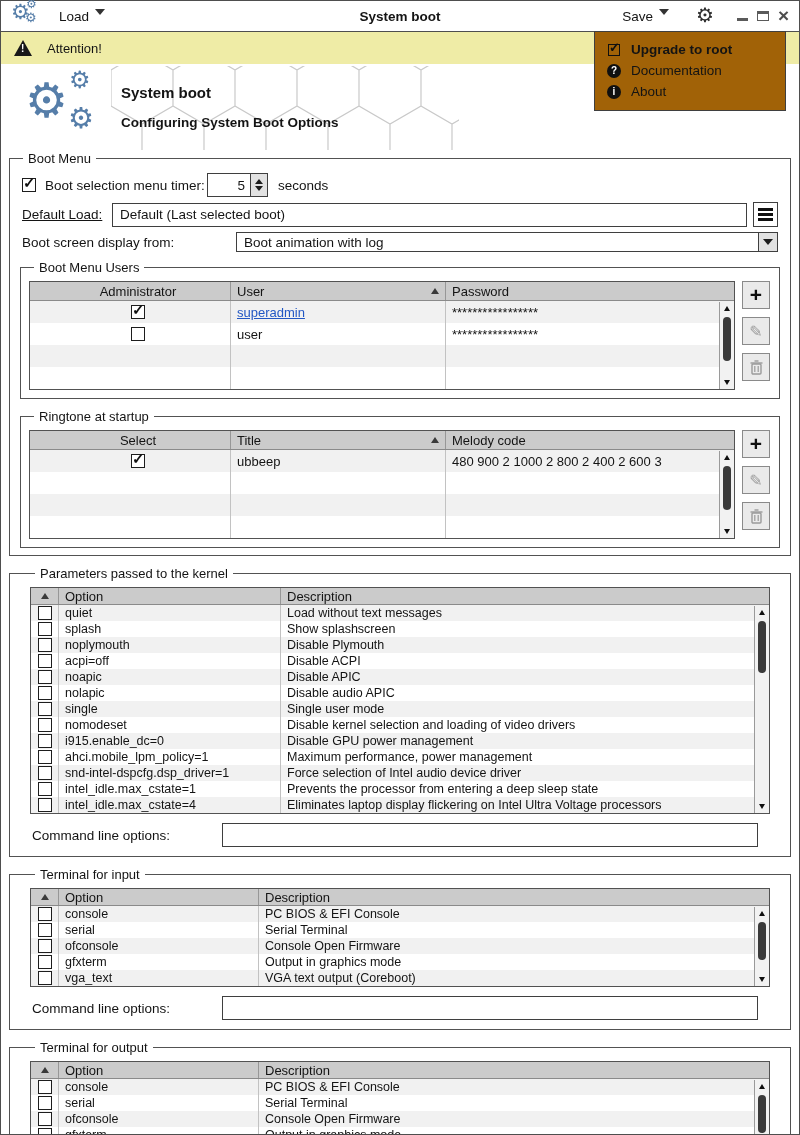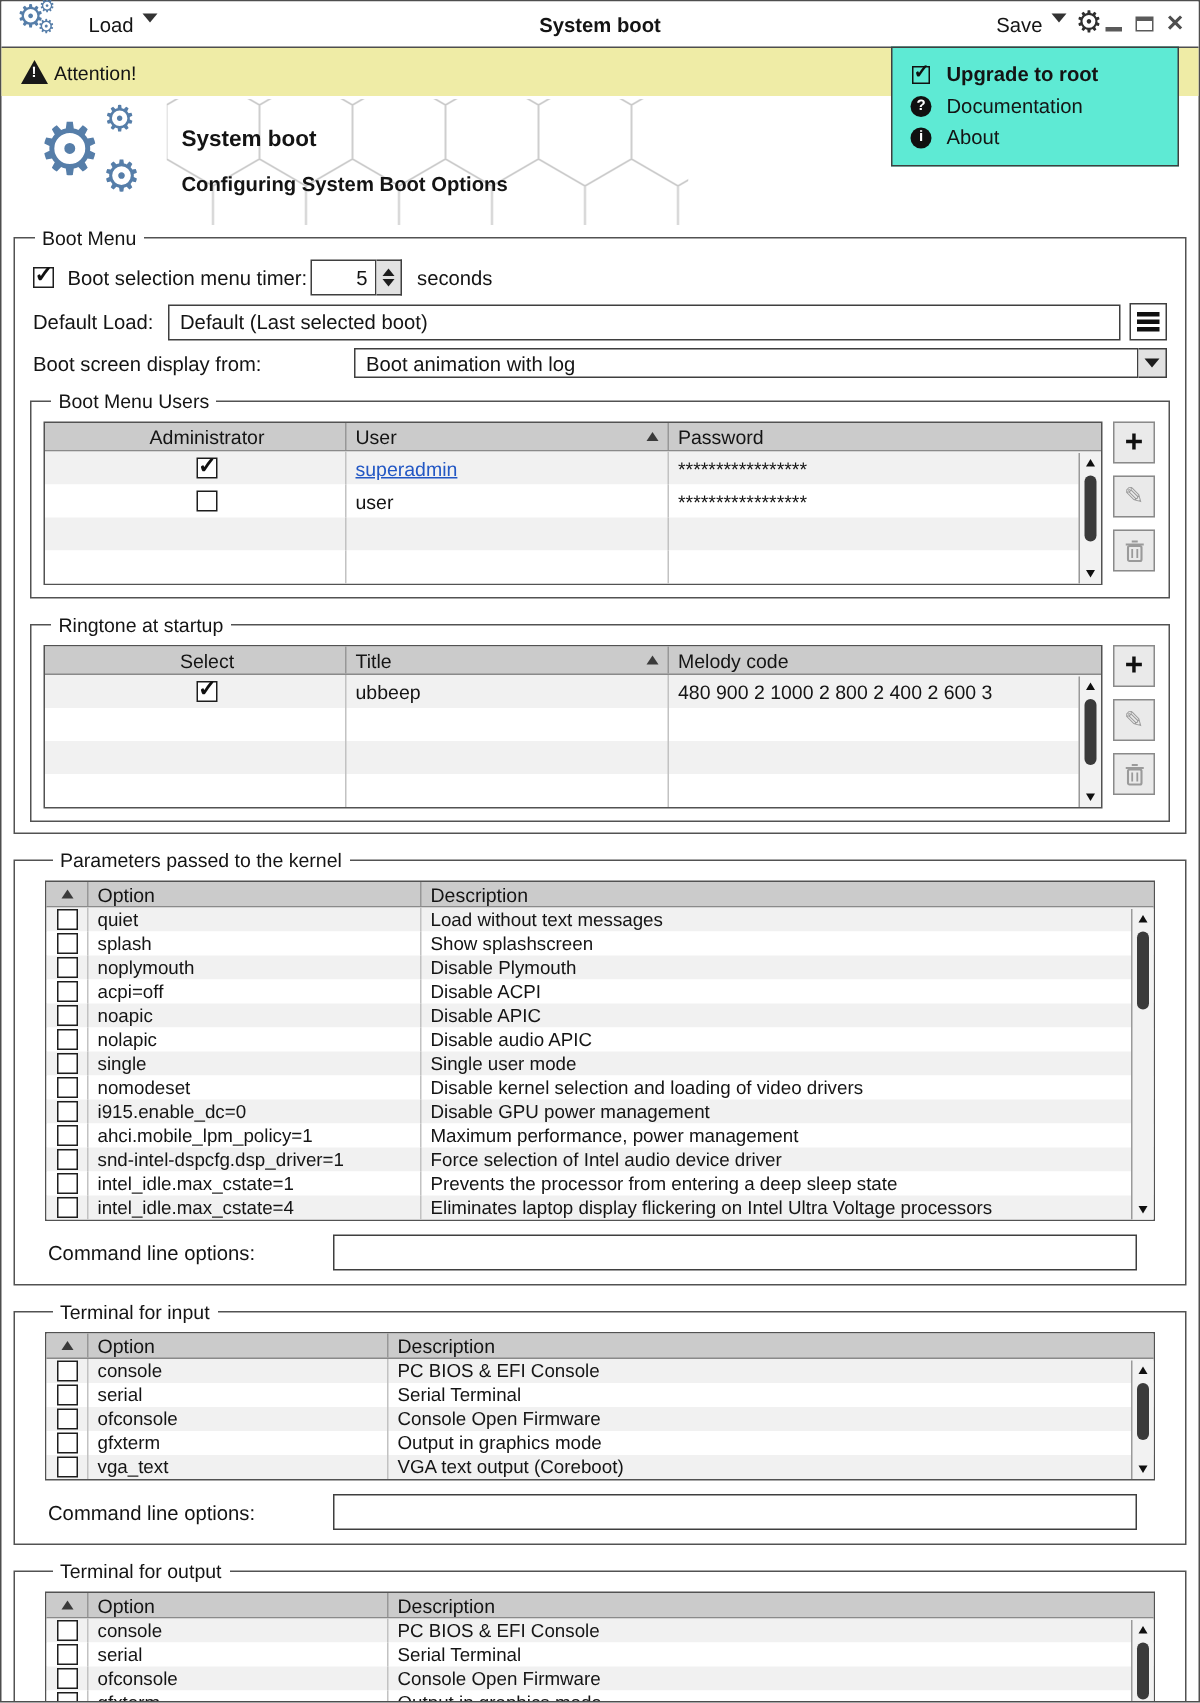--- a/index.html
+++ b/index.html
@@ -14,35 +14,35 @@
   
   .titlebar { height:31px; flex:none; border-bottom:1px solid #4e4e4e; display:flex; align-items:center; padding:0 10px; position:relative; background:#fff; }
   .tb-title { position:absolute; left:0; right:0; text-align:center; font-weight:bold; font-size:13.5px; }
   .app-icon { position:relative; width:30px; height:26px; color:#567ea9; flex:none; }
   .app-icon .g1 { position:absolute; font-size:21px; left:0; top:-2px; }
   .app-icon .g2 { position:absolute; font-size:12px; left:15px; top:-5px; }
   .app-icon .g3 { position:absolute; font-size:13px; left:14px; top:8px; }
   .gear-glyph { line-height:1; }
   .menu-btn { display:flex; gap:6px; font-size:13.5px; z-index:2; padding:2px 4px; }
   .caret-down { width:0; height:0; border-left:5px solid transparent; border-right:5px solid transparent; border-top:6px solid #333; }
-  .tb-right { margin-left:auto; display:flex; align-items:center; gap:2px; z-index:2; }
+  .tb-right { margin-left:auto; display:flex; align-items:center; gap:23px; z-index:2; }
   .settings-gear { font-size:20px; color:#2e2e2e; line-height:1; margin-top:-2px; }
   .win-controls { display:flex; align-items:center; gap:9px; }
   .min-icon { width:11px; height:3px; background:#5a5a5a; margin-top:6px; }
   .max-icon { width:12px; height:10px; border:1.5px solid #5a5a5a; border-top:3.5px solid #5a5a5a; }
   .close-icon { font-size:19px; font-weight:bold; color:#4e4e4e; line-height:14px; }
 
   
-  .banner { height:31px; flex:none; background:#efeca6; display:flex; align-items:center; gap:4px; padding:16px 13px; }
+  .banner { height:31px; flex:none; background:#efeca6; display:flex; align-items:center; gap:15px; padding:16px 13px; }
   .warn-tri { position:relative; width:0; height:0; border-left:9px solid transparent; border-right:9px solid transparent; border-bottom:16px solid #181818; flex:none; }
   .warn-tri::after { content:"!"; position:absolute; left:-2px; top:3px; color:#fff; font-weight:bold; font-size:10px; }
   .banner-text { font-size:13px; }
 
   
-  .dropdown { position:absolute; top:30px; right:13px; width:192px; background:#5eead4; border:1px solid #3f3f3f; z-index:50; padding:7px 0 8px; }
+  .dropdown { position:absolute; top:30px; right:13px; width:192px; background:#a16207; border:1px solid #3f3f3f; z-index:50; padding:7px 0 8px; }
   .dd-item { display:flex; align-items:center; gap:10px; padding:3px 12px; font-size:13.5px; }
   .dd-item.bold { font-weight:bold; }
   .dd-circle { width:14px; height:14px; border-radius:50%; background:#101010; color:#fff; font-size:10px; font-weight:bold; display:flex; align-items:center; justify-content:center; flex:none; }
   .dd-check { width:12px; height:12px; border:1.8px solid #101010; position:relative; flex:none; margin:0 1px; }
   .dd-check::after { content:"✓"; position:absolute; left:0; top:-5px; font-size:13px; font-weight:bold; color:#101010; }
 
   
   .content { flex:1; display:flex; flex-direction:column; overflow:hidden; }
   .page-header { position:relative; margin:7px 0 0 20px; width:438px; height:74px; flex:none; }
   .hexbg { position:absolute; left:90px; top:-5px; z-index:0; }
@@ -56,21 +56,21 @@
 
   
   fieldset { border:1px solid #525252; margin:6px 8px 0; padding:2px 8px 7px; }
   fieldset.inner-pad { padding:2px 20px 8px; }
   legend { font-size:13px; padding:0 5px; margin-left:5px;margin-top:36px; }
   .subfieldset { border:1px solid #525252; margin:6px 2px 0; padding:2px 8px 8px; }
 
   .frow { display:flex; align-items:center; margin:5px 4px 0; }
   .lbl { font-size:13.5px; }
   .w-timer { width:162px; }
-  .w-dl { width:90px; }
+  .w-dl { width:90px;text-decoration:underline; }
   .w-mode { width:203px; }
 
   .cb { width:14px; height:14px; border:1.6px solid #1d1d1d; background:#fff; position:relative; flex:none; }
   .cb.checked::after { content:"✓"; position:absolute; left:0; top:-5px; font-size:15px; font-weight:bold; color:#101010; }
   .cb-gap { margin-right:9px; }
 
   .spin-wrap { display:flex; margin-right:10px; }
   .spin-input { width:44px; height:24px; border:1px solid #3f3f3f; background:#fff; display:flex; align-items:center; justify-content:flex-end; padding-right:5px; font-size:13.5px; }
   .spin-btn { width:17px; height:24px; border:1px solid #3f3f3f; border-left:none; background:#e2e2e2; display:flex; flex-direction:column; align-items:center; justify-content:center; gap:2px; }
   .tri-up-s { width:0; height:0; border-left:4px solid transparent; border-right:4px solid transparent; border-bottom:5px solid #1d1d1d; }

